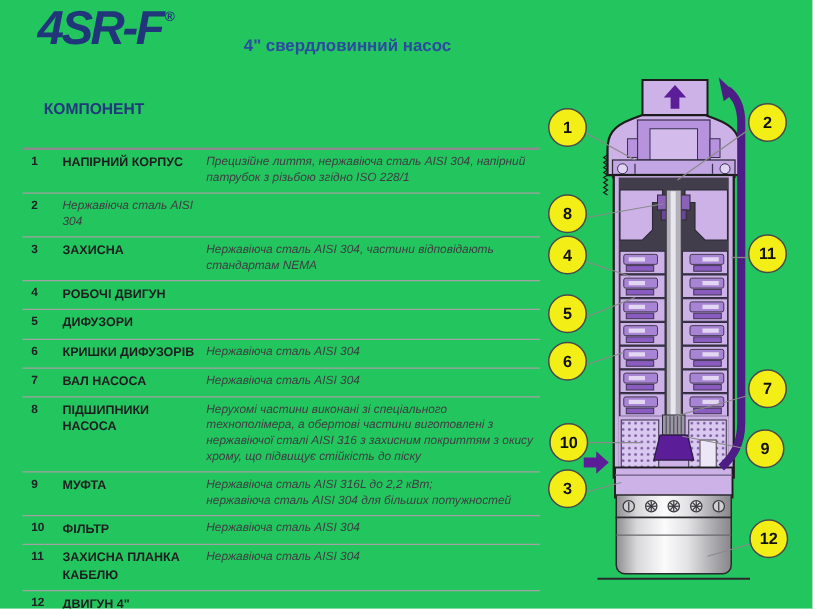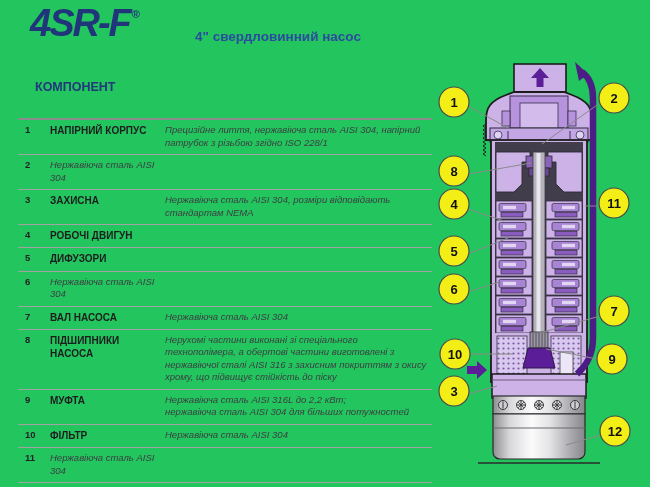--- a/index.html
+++ b/index.html
@@ -50,33 +50,34 @@
       <div class="cell-desc">Прецизійне лиття, нержавіюча сталь AISI 304, напірний
 патрубок з різьбою згідно ISO 228/1</div>
     </div>
     <div class="row">
       <div class="cell-num">2</div>
       <div class="cell-desc">Нержавіюча сталь AISI 304</div>
     </div>
     <div class="row">
       <div class="cell-num">3</div>
       <div class="cell-name">ЗАХИСНА</div>
-      <div class="cell-desc">Нержавіюча сталь AISI 304, розміри відповідають
+      <div class="cell-desc">Нержавіюча сталь AISI 304, частини відповідають
 стандартам NEMA</div>
     </div>
     <div class="row">
       <div class="cell-num">4</div>
       <div class="cell-name">РОБОЧІ ДВИГУН</div>
     </div>
     <div class="row">
       <div class="cell-num">5</div>
       <div class="cell-name">ДИФУЗОРИ</div>
     </div>
     <div class="row">
       <div class="cell-num">6</div>
+      <div class="cell-name">КРИШКИ ДИФУЗОРІВ</div>
       <div class="cell-desc">Нержавіюча сталь AISI 304</div>
     </div>
     <div class="row">
       <div class="cell-num">7</div>
       <div class="cell-name">ВАЛ НАСОСА</div>
       <div class="cell-desc">Нержавіюча сталь AISI 304</div>
     </div>
     <div class="row">
       <div class="cell-num">8</div>
       <div class="cell-name">ПІДШИПНИКИ НАСОСА</div>
@@ -91,20 +92,21 @@
       <div class="cell-desc">Нержавіюча сталь AISI 316L до 2,2 кВт;
 нержавіюча сталь AISI 304 для більших потужностей</div>
     </div>
     <div class="row">
       <div class="cell-num">10</div>
       <div class="cell-name">ФІЛЬТР</div>
       <div class="cell-desc">Нержавіюча сталь AISI 304</div>
     </div>
     <div class="row">
       <div class="cell-num">11</div>
+      <div class="cell-name">ЗАХИСНА ПЛАНКА КАБЕЛЮ</div>
       <div class="cell-desc">Нержавіюча сталь AISI 304</div>
     </div>
     <div class="row">
       <div class="cell-num">12</div>
       <div class="cell-name">ДВИГУН 4"</div>
       <div class="cell-desc">
         <div class="mline"><b>4PS</b> <span>= неперемотуваний водонаповнений занурювальн</span></div>
       </div>
     </div>
   </div>

